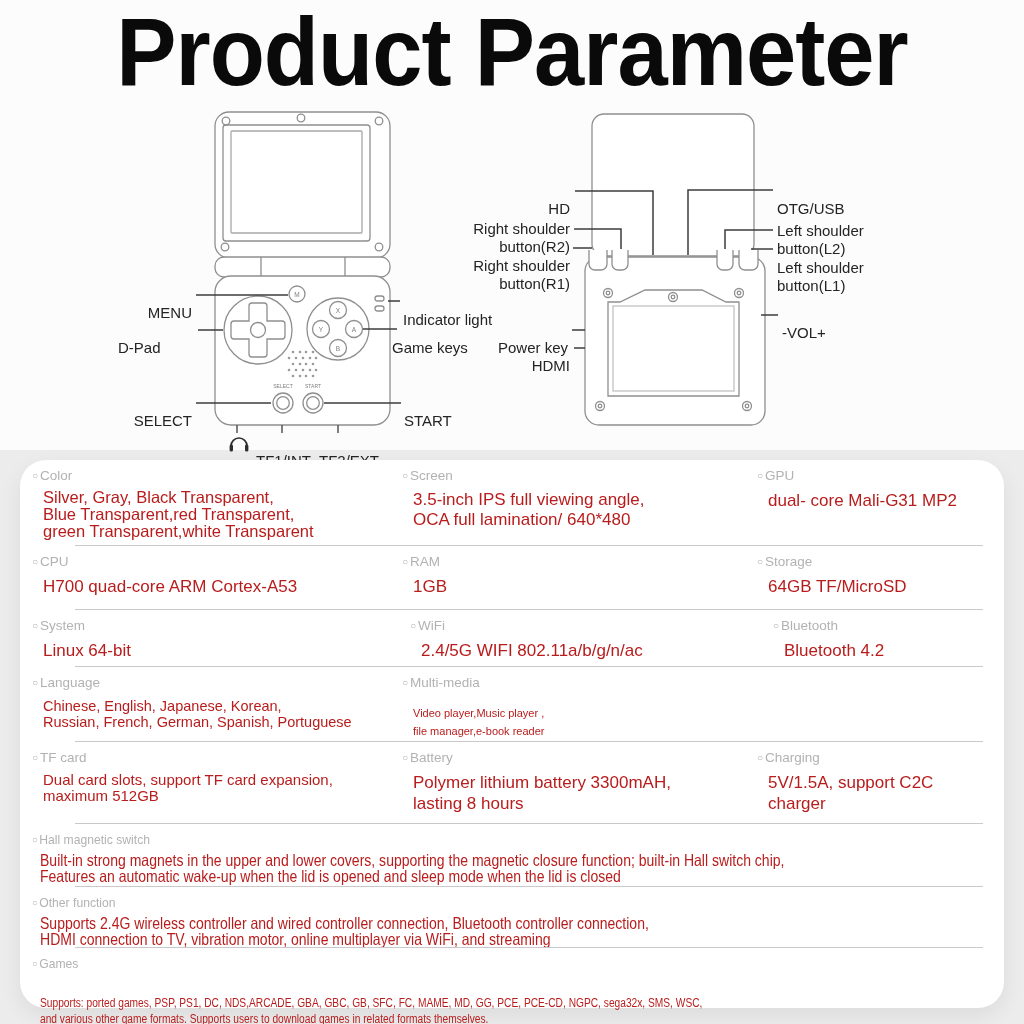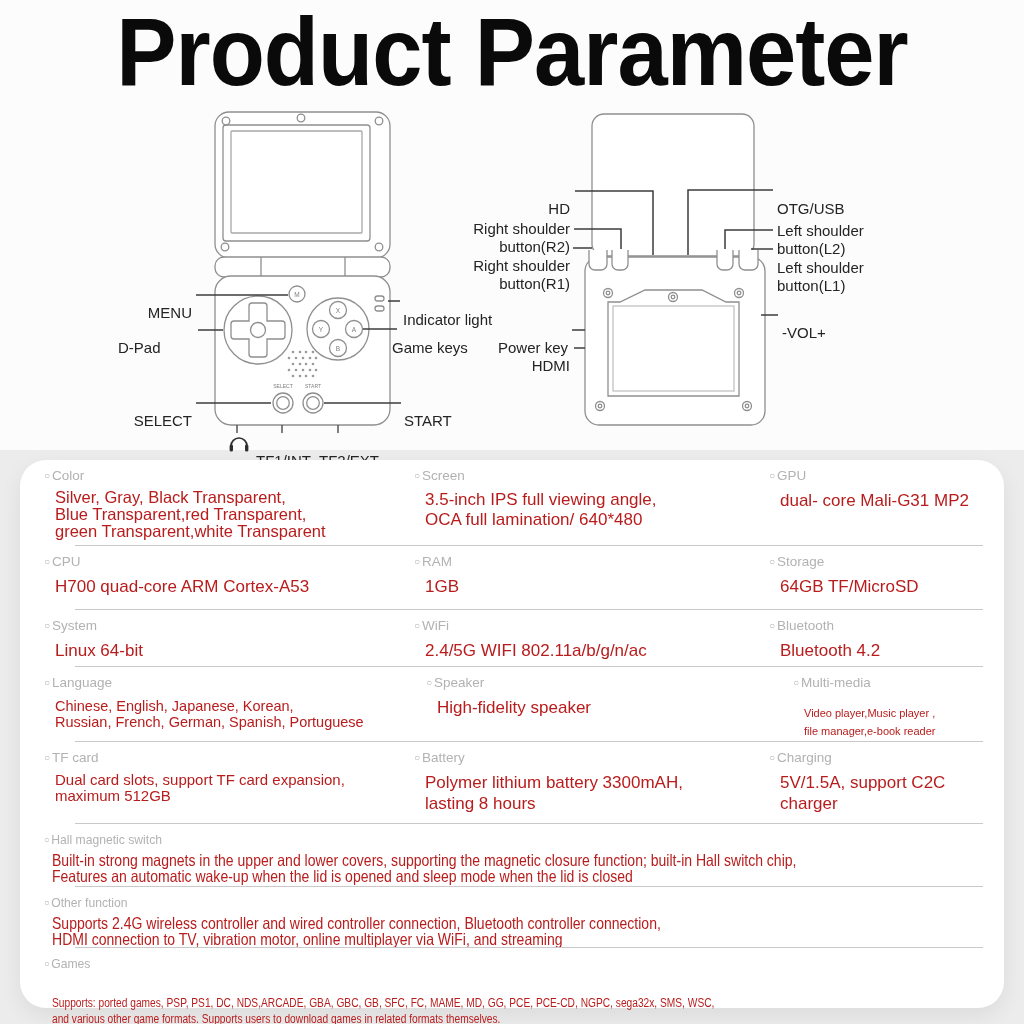--- a/index.html
+++ b/index.html
@@ -33,23 +33,23 @@
   #lbl-l1{left:777px;top:241px;}
   #lbl-vol{left:782px;top:306px;}
   #lbl-tf1{left:256px;top:434px;}
   #lbl-tf2{left:319px;top:434px;}
 
   .spec-card{
     position:absolute;left:20px;top:460px;width:984px;height:548px;
     background:#ffffff;border-radius:26px;
     box-shadow:0 8px 22px rgba(0,0,0,0.07);
   }
-  .spec-row{position:relative;box-sizing:border-box;padding:8px 10px 0 24px;}
+  .spec-row{position:relative;box-sizing:border-box;padding:8px 10px 0 12px;}
   .spec-row.cols{display:grid;grid-template-columns:370px 355px 1fr;}
-  .r0{height:86px;}.r1{height:64px;}.r2{height:57px;}.r3{height:75px;gap:12px;}
+  .r0{height:86px;}.r1{height:64px;}.r2{height:57px;gap:8px;}.r3{height:75px;}
   .r4{height:82px;}.r5{height:63px;}.r6{height:61px;}.r7{height:60px;}
   .hr{position:absolute;left:55px;right:21px;bottom:0;height:1px;background:#c9c9c9;}
   .spec-label{font-size:13.5px;color:#b2b2b2;line-height:16px;}
   .spec-label .bullet{font-size:10px;margin-right:2px;position:relative;top:-1px;}
   .spec-value{font-size:17px;line-height:21px;margin:5px 0 0 11px;white-space:pre-line;color:#b91c1c;}
   .v-color{font-size:16.5px;line-height:16.8px;margin-top:4px;}
   .v-screen{line-height:20px;}
   .v-lang{font-size:14.5px;line-height:15.5px;margin-top:7px;}
   .v-multi{font-size:11px;line-height:18px;margin-top:12px;}
   .v-tf{font-size:15px;line-height:16px;}
@@ -264,24 +264,20 @@
     <div class="hr"></div>
   </div>
 
   <div class="spec-row cols r3">
     <div>
       <div class="spec-label"><span class="bullet">○</span><span>Language</span></div>
       <div class="spec-value v-lang">Chinese, English, Japanese, Korean,
 Russian, French, German, Spanish, Portuguese</div>
     </div>
     <div>
-      <div class="spec-label"><span class="bullet">○</span><span>Speaker</span></div>
-      <div class="spec-value">High-fidelity speaker</div>
-    </div>
-    <div>
       <div class="spec-label"><span class="bullet">○</span><span>Multi-media</span></div>
       <div class="spec-value v-multi">Video  player,Music player ,
 file manager,e-book reader</div>
     </div>
     <div class="hr"></div>
   </div>
 
   <div class="spec-row cols r4">
     <div>
       <div class="spec-label"><span class="bullet">○</span><span>TF card</span></div>

